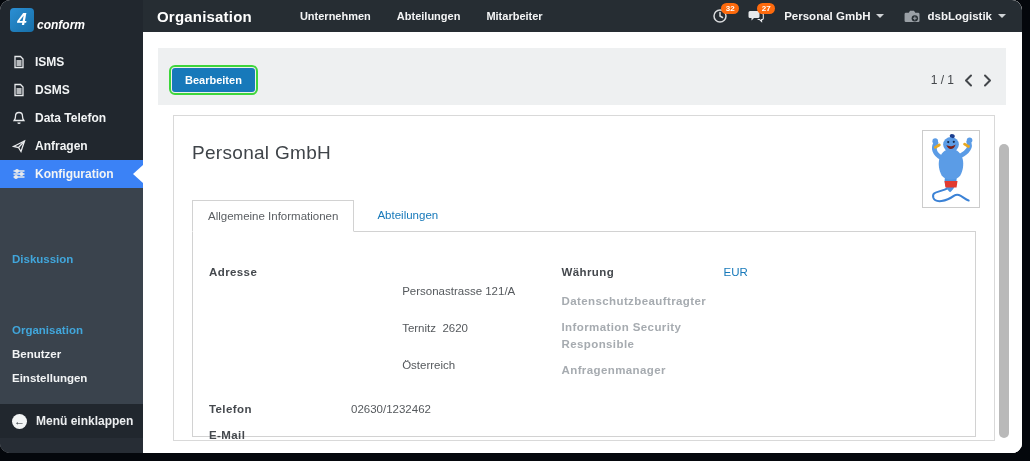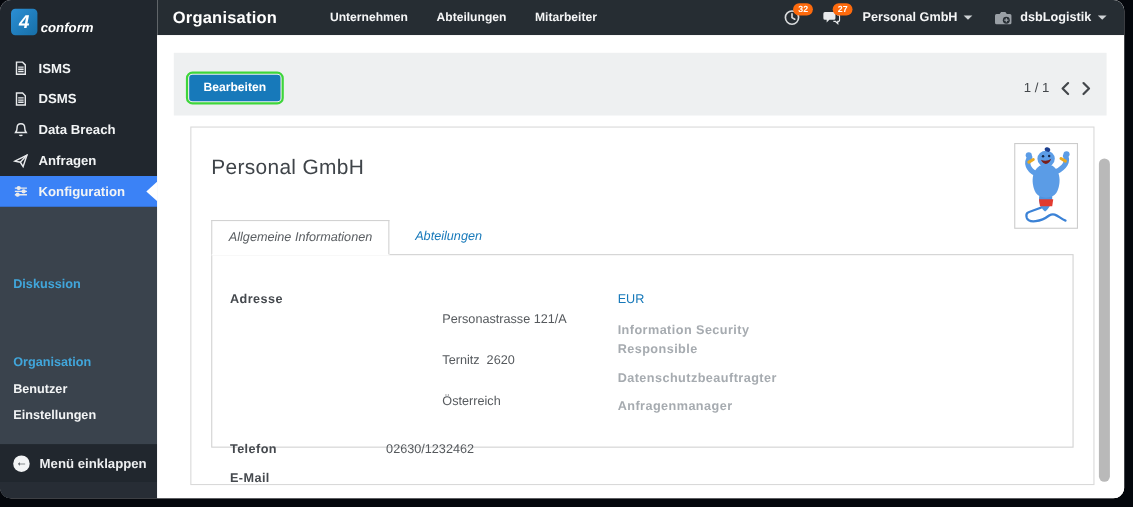--- a/index.html
+++ b/index.html
@@ -45,26 +45,26 @@
   .panel-row2 { margin-top:9px; display:flex; align-items:center; }
   .edit-btn { background:#1779ba; color:#fff; border:none; font-size:11px; font-weight:bold; font-family:"Liberation Sans",sans-serif; padding:6px 13px; border-radius:3px; cursor:pointer; outline:2px solid #3ed63b; outline-offset:1px; }
   .pager { margin-left:auto; display:flex; align-items:center; gap:10px; font-size:12px; color:#43474b; }
   .pager svg { width:9px; height:13px; stroke:#43474b; stroke-width:2; fill:none; cursor:pointer; }
 
   .card { margin:10px 27px 0 30px; border:1px solid #d9d9d9; background:#fff; height:326px; padding:20px 18px 14px; position:relative; }
   .card-title { font-size:19px; font-weight:500; color:#3f4449; letter-spacing:.3px; margin-top:6px; }
   .img-box { position:absolute; top:14px; right:14px; width:58px; height:78px; border:1px solid #ccc; padding:2px; background:#fff; }
   .img-box svg { width:100%; height:100%; }
 
-  .tabs { display:flex; align-items:flex-start; margin-top:36px; position:relative; z-index:2;font-style:italic; }
+  .tabs { display:flex; align-items:flex-start; margin-top:36px; position:relative; z-index:2; }
   .tab { font-size:11.5px; padding:9px 15px; cursor:pointer; }
   .tab.active { border:1px solid #d2d2d2; border-bottom:1px solid #fff; background:#fff; color:#5a5e62; margin-bottom:-1px; }
   .tab.inactive { color:#1779ba; margin-left:8px; padding-bottom:10px; }
 
-  .tab-panel { border:1px solid #d2d2d2; height:176px; padding:32px 16px 10px; display:flex; }
+  .tab-panel { border:1px solid #d2d2d2; height:206px; padding:32px 16px 10px; display:flex; }
   .col-left { width:47%; }
   .col-right { width:53%; }
   .field-row { display:flex; margin-bottom:9px; font-size:11.5px; line-height:17px; }
   .f-label { flex:0 0 142px; color:#45494e; font-weight:bold; letter-spacing:.4px; }
   .col-right .f-label { flex:0 0 162px; }
   .f-label.muted { color:#a6abb0; }
   .f-value { color:#55595d; white-space:pre-wrap; }
   .f-value.link { color:#1779ba; cursor:pointer; }
   .addr-line { white-space:pre-wrap; line-height:20px; }
 
@@ -95,21 +95,21 @@
             <path d="M3 1.5h5.5L11 4v8.5H3z"></path>
             <path d="M4.5 6h5M4.5 8h5M4.5 10h5"></path>
           </svg>
         <span>DSMS</span>
       </div>
       <div class="nav-item">
         <svg viewBox="0 0 14 14">
             <path d="M7 1.5c-2.3 0-3.5 1.8-3.5 3.8 0 2.6-1 3.6-1.4 4.2h9.8c-.4-.6-1.4-1.6-1.4-4.2 0-2-1.2-3.8-3.5-3.8z"></path>
             <path d="M5.8 11.5a1.3 1.3 0 0 0 2.4 0"></path>
           </svg>
-        <span>Data Breach</span>
+        <span>Data Telefon</span>
       </div>
       <div class="nav-item">
         <svg viewBox="0 0 14 14">
             <path d="M1.5 7.5 12.5 2 9 12.5 6.5 8.5z"></path>
             <path d="M6.5 8.5 12.5 2"></path>
           </svg>
         <span>Anfragen</span>
       </div>
       <div class="nav-item active">
         <svg viewBox="0 0 14 14">
@@ -237,31 +237,32 @@
               <span class="f-value">02630/1232462</span>
             </div>
             <div class="field-row">
               <span class="f-label">E-Mail</span>
             </div>
 
           </div>
 
           <div class="col-right">
             <div class="field-row" style="margin-bottom:12px">
+              <span class="f-label">Währung</span>
               <span class="f-value link">EUR</span>
+            </div>
+            <div class="field-row">
+              <span class="f-label muted">Datenschutzbeauftragter</span>
+              <span class="f-value"></span>
             </div>
             <div class="field-row">
               <span class="f-label muted">Information Security Responsible</span>
               <span class="f-value"></span>
             </div>
             <div class="field-row">
-              <span class="f-label muted">Datenschutzbeauftragter</span>
-              <span class="f-value"></span>
-            </div>
-            <div class="field-row">
               <span class="f-label muted">Anfragenmanager</span>
               <span class="f-value"></span>
             </div>
           </div>
         </div>
       </div>
 
       <div class="scrollbar">
         <div class="scroll-thumb"></div>
       </div>

